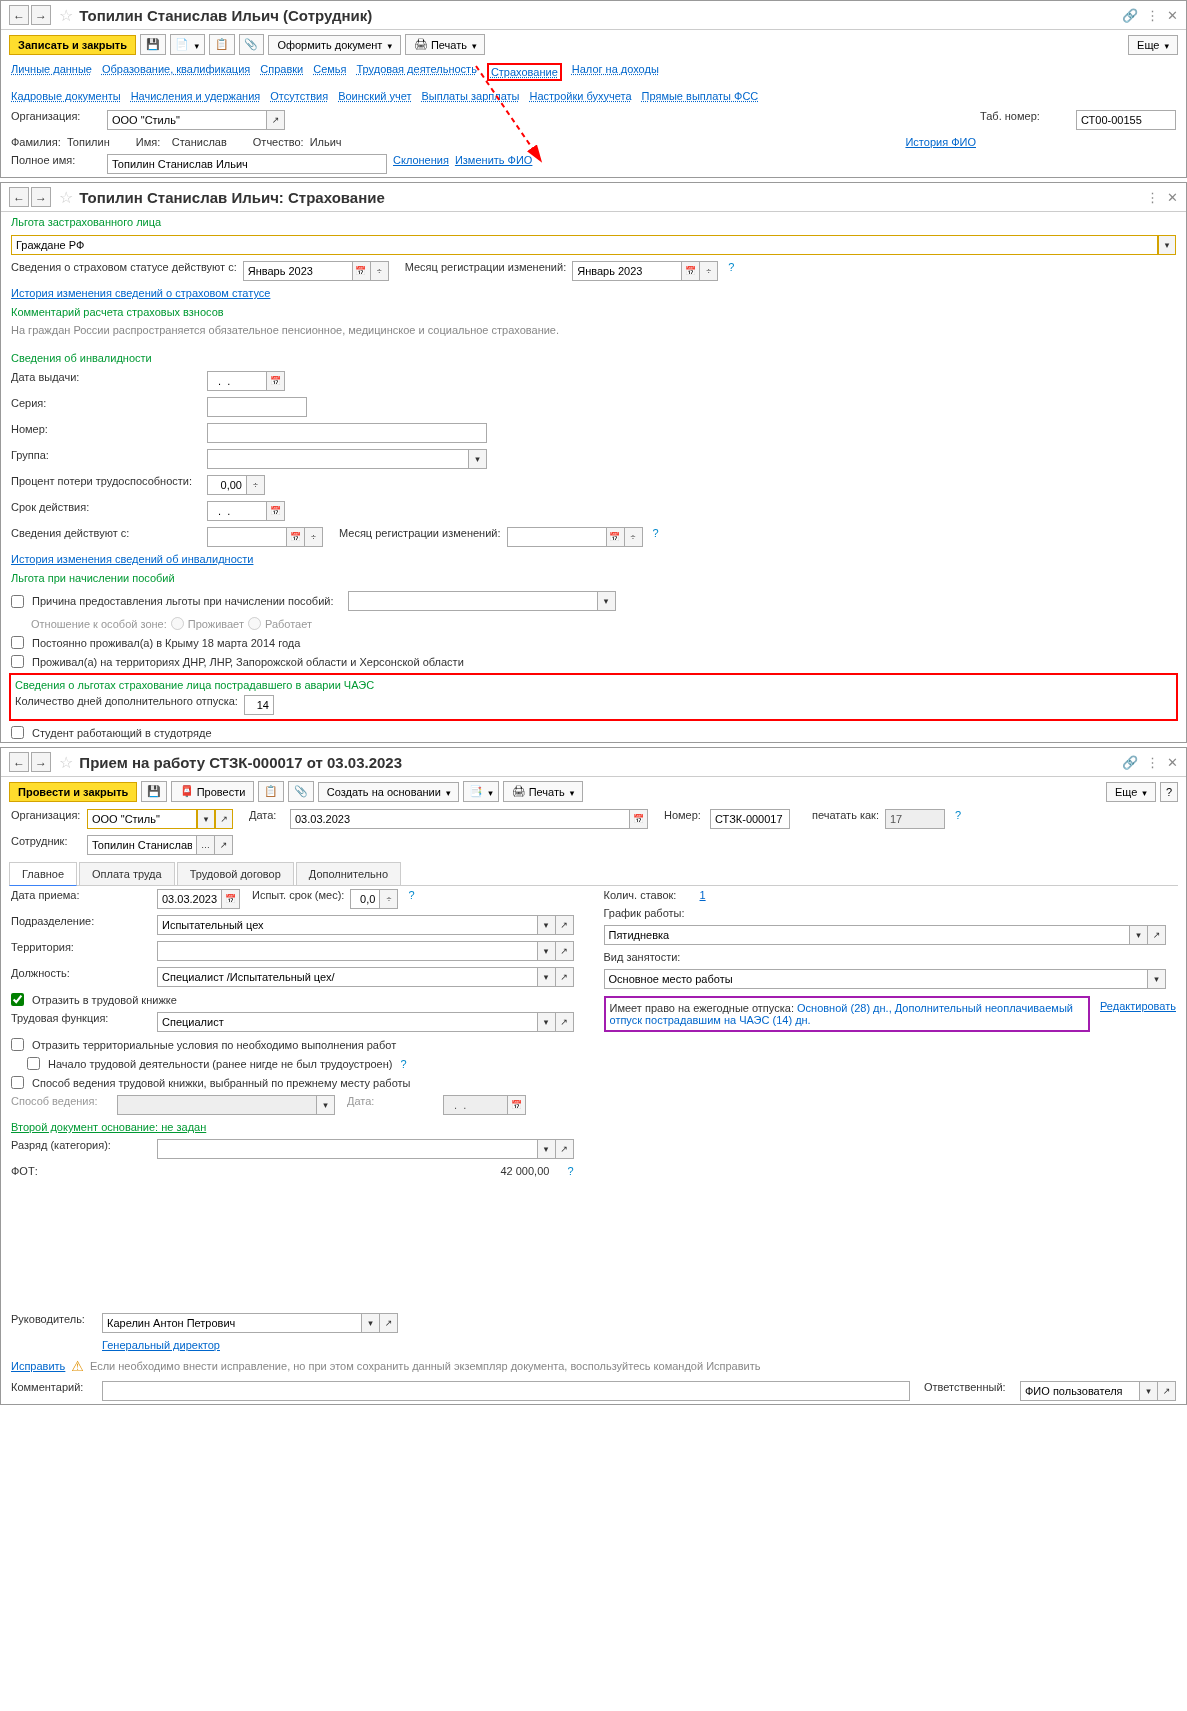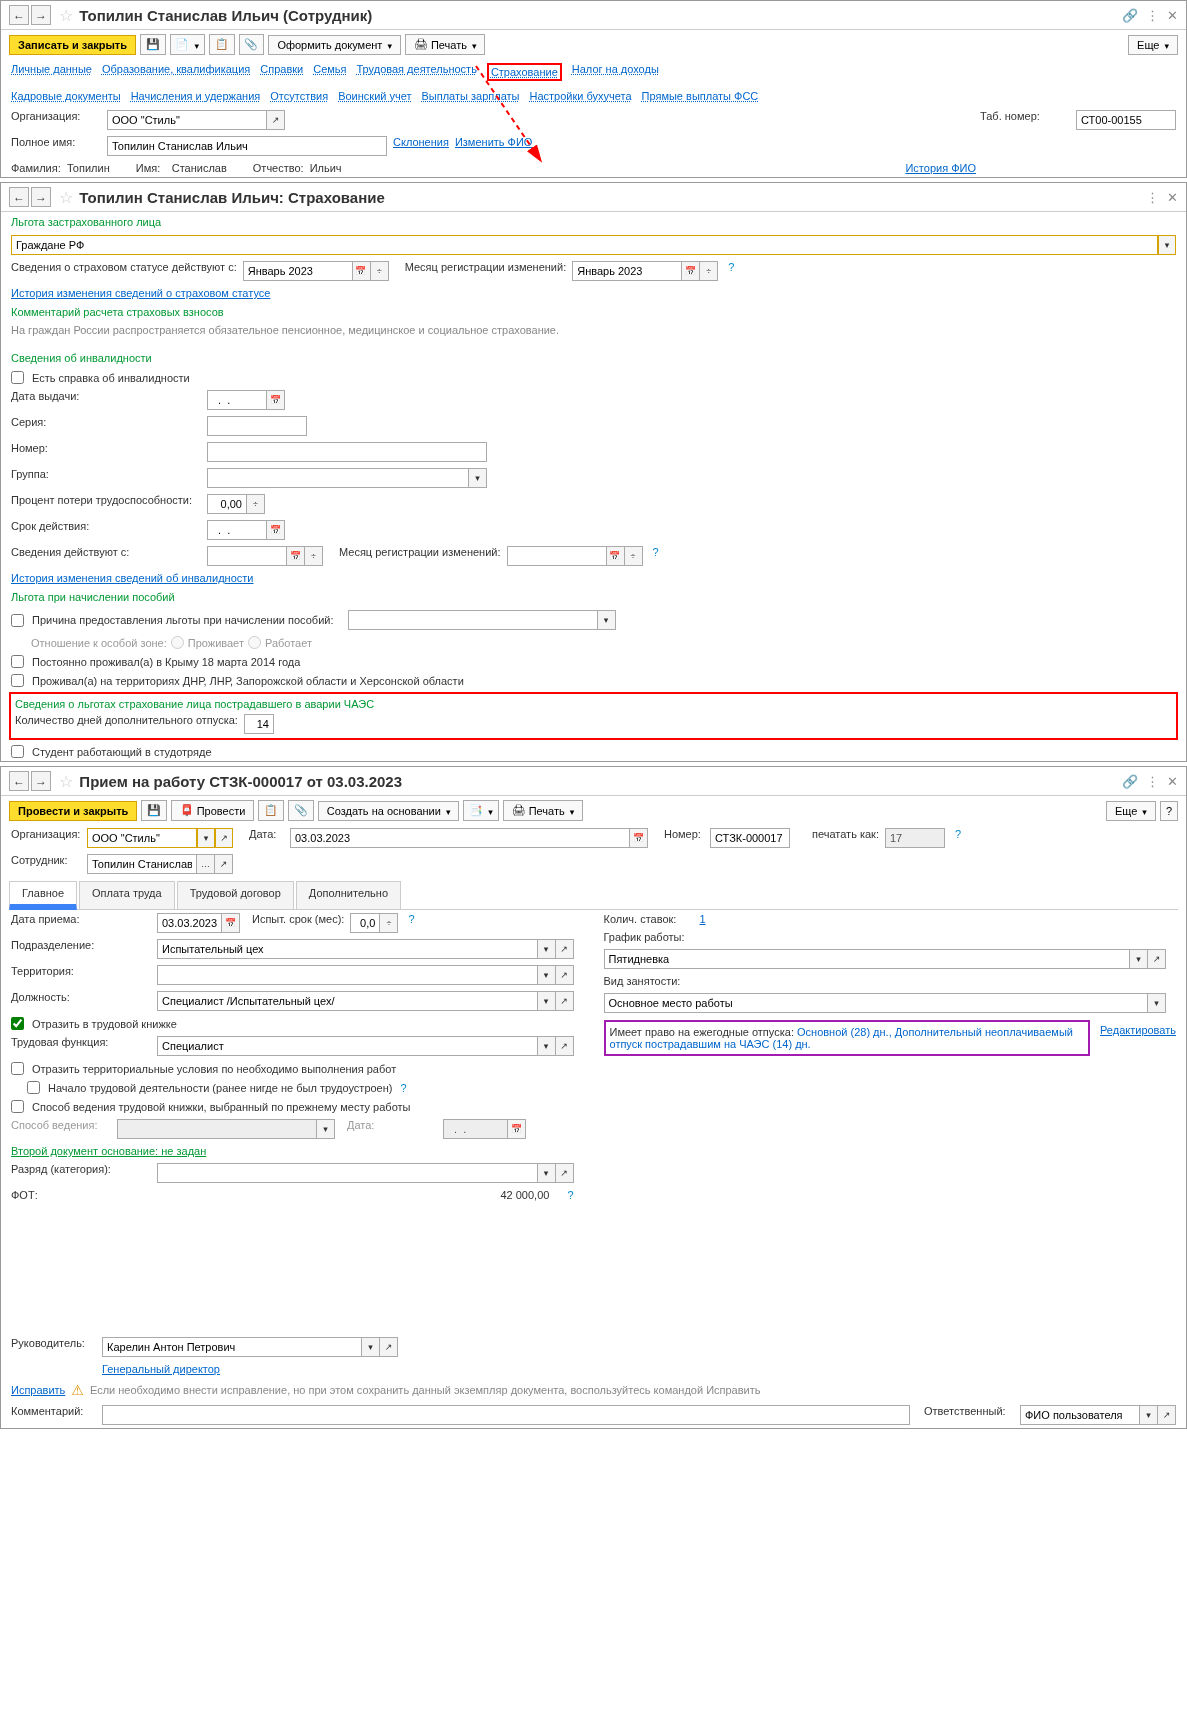--- a/index.html
+++ b/index.html
@@ -29,21 +29,21 @@
   a.link { color: #0066cc; text-decoration: underline; cursor: pointer; }
   .section-title { color: #009933; font-size: 11px; padding: 4px 10px; }
   .note { color: #888; padding: 2px 10px; font-size: 11px; }
   .checkbox-row { display: flex; align-items: center; gap: 4px; padding: 3px 10px; }
   .checkbox-row input[type="checkbox"] { margin-right: 4px; }
   .red-box { border: 2px solid red; margin: 2px 8px; padding: 2px; }
   .yellow-border { border: 1px solid #d4a300 !important; }
   .help-icon { color: #0088cc; cursor: pointer; margin-left: 4px; }
   .doctabs { display: flex; border-bottom: 1px solid #ccc; margin: 4px 8px 0; }
   .doctabs .tab { padding: 5px 12px; border: 1px solid #ccc; border-bottom: none; background: #f4f4f4; cursor: pointer; font-size: 11px; margin-right: 2px; }
-  .doctabs .tab.active { background: #fff; border-bottom: 6px solid #3b82f6; margin-bottom: -1px; }
+  .doctabs .tab.active { background: #fff; border-bottom: 1px solid #3b82f6; margin-bottom: -1px; }
   .two-col { display: flex; gap: 20px; padding: 0 10px; }
   .col { flex: 1; }
   .vacation-box { border: 2px solid #a21caf; padding: 4px; margin: 4px 0; font-size: 11px; }
   .vacation-box .blue { color: #0066cc; }
   .warn { display: flex; align-items: center; gap: 6px; padding: 4px 10px; }
   .warn-icon { color: #e09000; font-size: 14px; }
   svg.arrow { position: absolute; pointer-events: none; }
 </style>
 </head>
 <body>
@@ -97,34 +97,34 @@
     <label>Организация:</label>
     <div class="inp-group">
         <input type="text" style="width: 160px;" value="ООО &quot;Стиль&quot;">
         <div class="inp-btn">↗</div>
       </div>
     <span class="spacer"></span>
     <label>Таб. номер:</label>
     <input type="text" style="width: 100px;" value="СТ00-00155">
   </div>
   <div class="form-row">
-    <label>Полное имя:</label>
-    <input type="text" style="width: 280px;" value="Топилин Станислав Ильич">
-    <a class="link">Склонения</a>
-    <a class="link">Изменить ФИО</a>
-  </div>
-  <div class="form-row">
     <label style="min-width:50px">Фамилия:</label>
     <span>Топилин</span>
     <label style="min-width:30px;margin-left:20px">Имя:</label>
     <span>Станислав</span>
     <label style="min-width:50px;margin-left:20px">Отчество:</label>
     <span>Ильич</span>
     <span class="spacer"></span>
     <a class="link" style="margin-right:200px">История ФИО</a>
+  </div>
+  <div class="form-row">
+    <label>Полное имя:</label>
+    <input type="text" style="width: 280px;" value="Топилин Станислав Ильич">
+    <a class="link">Склонения</a>
+    <a class="link">Изменить ФИО</a>
   </div>
 
   <svg class="arrow" width="690" height="170" style="top:50px;left:0;">
     <defs>
         <marker id="ah1" markerWidth="10" markerHeight="10" refX="8" refY="3" orient="auto">
           <path d="M0,0 L0,6 L9,3 z" fill="red"></path>
         </marker>
       </defs>
     <line x1="475" y1="15" x2="540" y2="110" stroke="red" stroke-width="2" stroke-dasharray="5,4" marker-end="url(#ah1)"></line>
   </svg>
@@ -161,24 +161,20 @@
       </div>
     <span class="help-icon">?</span>
   </div>
   <div class="form-row">
       <a class="link">История изменения сведений о страховом статусе</a>
     </div>
   <div class="section-title">Комментарий расчета страховых взносов</div>
   <div class="note">На граждан России распространяется обязательное пенсионное, медицинское и социальное страхование.</div>
   <div style="height:10px"></div>
   <div class="section-title">Сведения об инвалидности</div>
-  <div class="checkbox-row">
-      <input type="checkbox" style="">
-      <span>Есть справка об инвалидности</span>
-    </div>
   <div class="form-row">
       <label class="wide">Дата выдачи:</label>
       <div class="inp-group">
         <input type="text" value="  .  ." style="width: 60px;">
         <div class="inp-btn">📅</div>
       </div>
     </div>
   <div class="form-row">
       <label class="wide">Серия:</label>
       <input type="text" style="width: 100px;">

